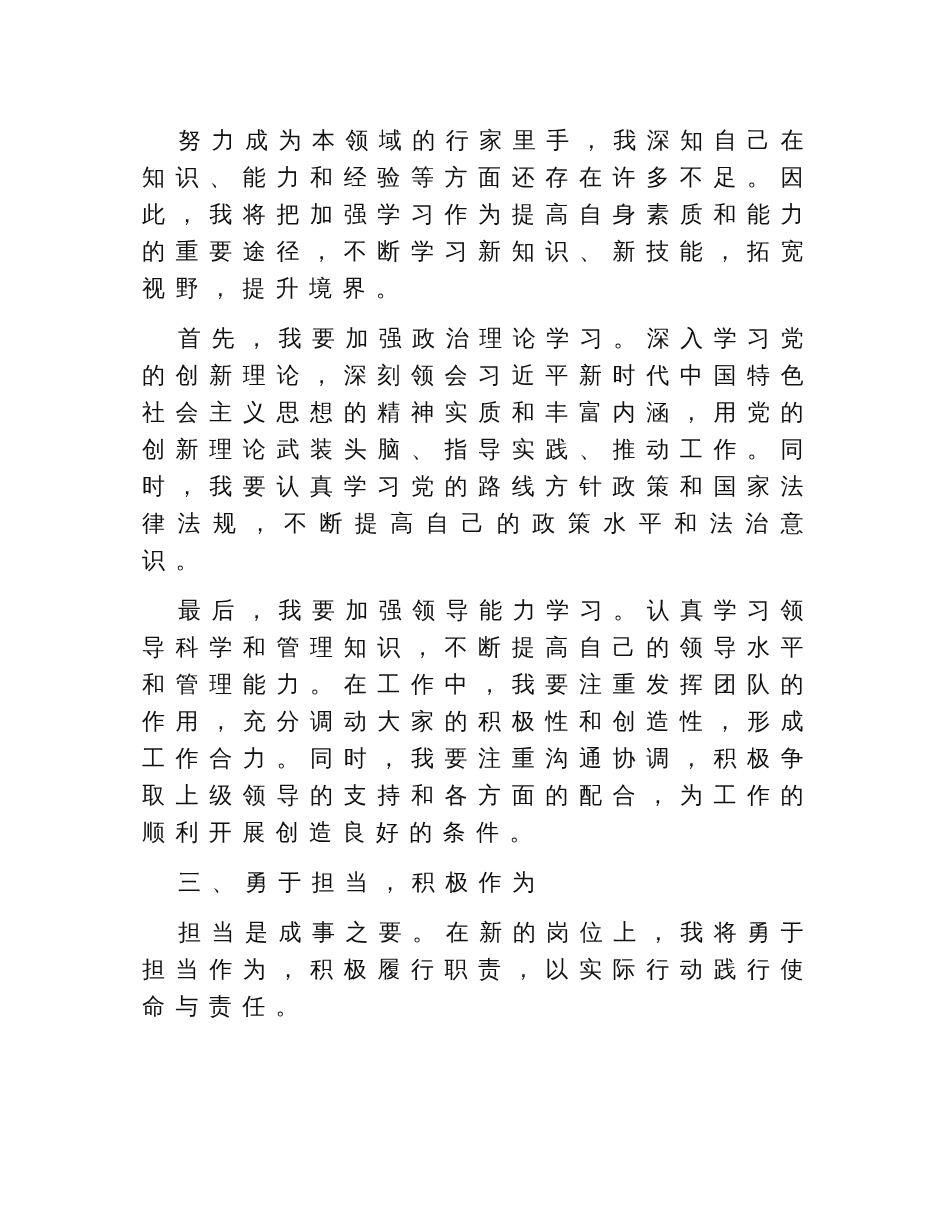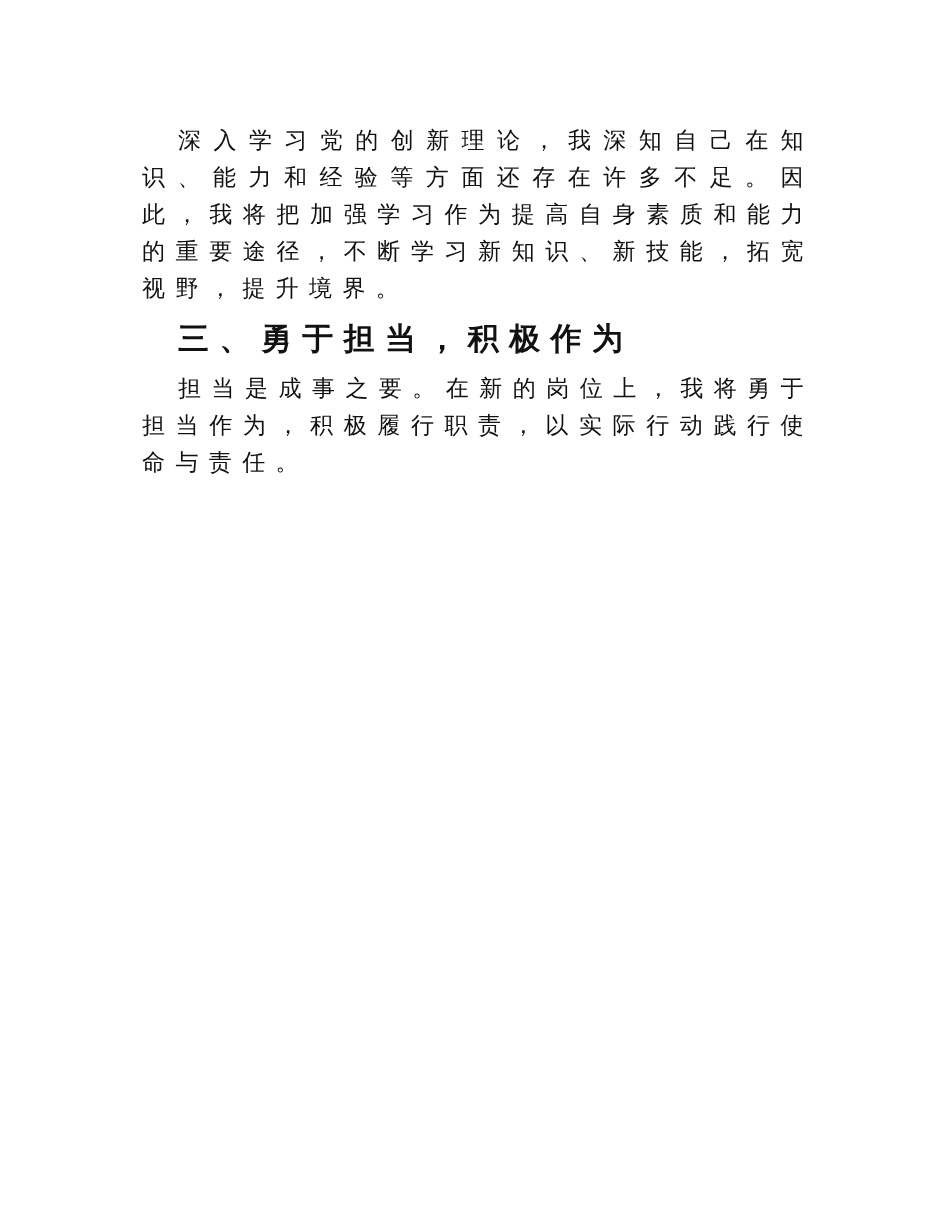--- a/index.html
+++ b/index.html
@@ -25,27 +25,28 @@
       margin: 0 0 13px 0;
       font-size: 23px;
       line-height: 37px;
       letter-spacing: 10.4px;
       text-indent: 36px;
       text-align: justify;
       word-break: break-all;
     }
     .heading {
       margin: 12px 0 13px 0;
-      font-size: 31px;
+      font-size: 23px;
       line-height: 37px;
       letter-spacing: 10.4px;
       text-indent: 36px;
-      font-weight: bold;
     }
   </style>
 </head>
 <body>
 
 <div class="page">
-  <p class="para">深入学习党的创新理论，我深知自己在知识、能力和经验等方面还存在许多不足。因此，我将把加强学习作为提高自身素质和能力的重要途径，不断学习新知识、新技能，拓宽视野，提升境界。</p>
+  <p class="para">努力成为本领域的行家里手，我深知自己在知识、能力和经验等方面还存在许多不足。因此，我将把加强学习作为提高自身素质和能力的重要途径，不断学习新知识、新技能，拓宽视野，提升境界。</p>
+  <p class="para">首先，我要加强政治理论学习。深入学习党的创新理论，深刻领会习近平新时代中国特色社会主义思想的精神实质和丰富内涵，用党的创新理论武装头脑、指导实践、推动工作。同时，我要认真学习党的路线方针政策和国家法律法规，不断提高自己的政策水平和法治意识。</p>
+  <p class="para">最后，我要加强领导能力学习。认真学习领导科学和管理知识，不断提高自己的领导水平和管理能力。在工作中，我要注重发挥团队的作用，充分调动大家的积极性和创造性，形成工作合力。同时，我要注重沟通协调，积极争取上级领导的支持和各方面的配合，为工作的顺利开展创造良好的条件。</p>
   <p class="heading">三、勇于担当，积极作为</p>
   <p class="para">担当是成事之要。在新的岗位上，我将勇于担当作为，积极履行职责，以实际行动践行使命与责任。</p>
 </div>
 
 </body></html>

